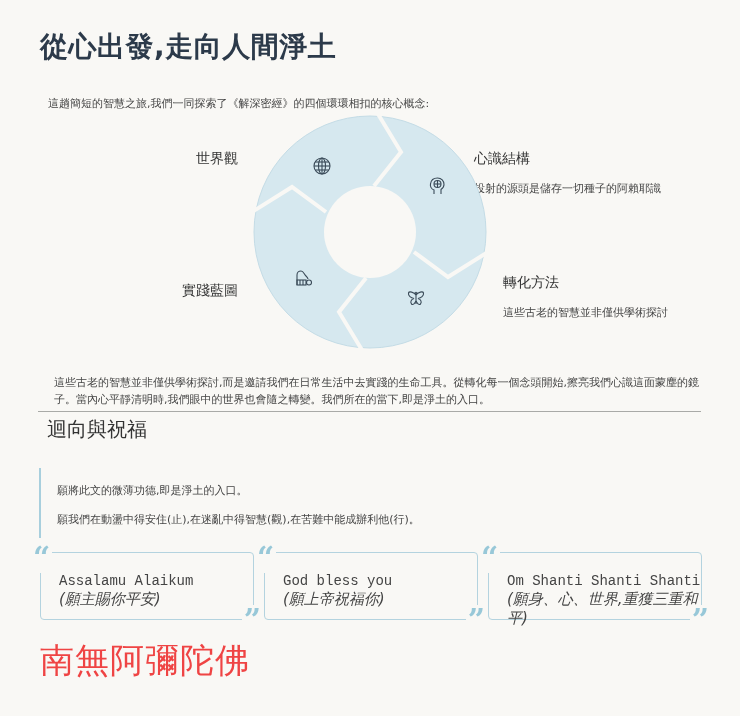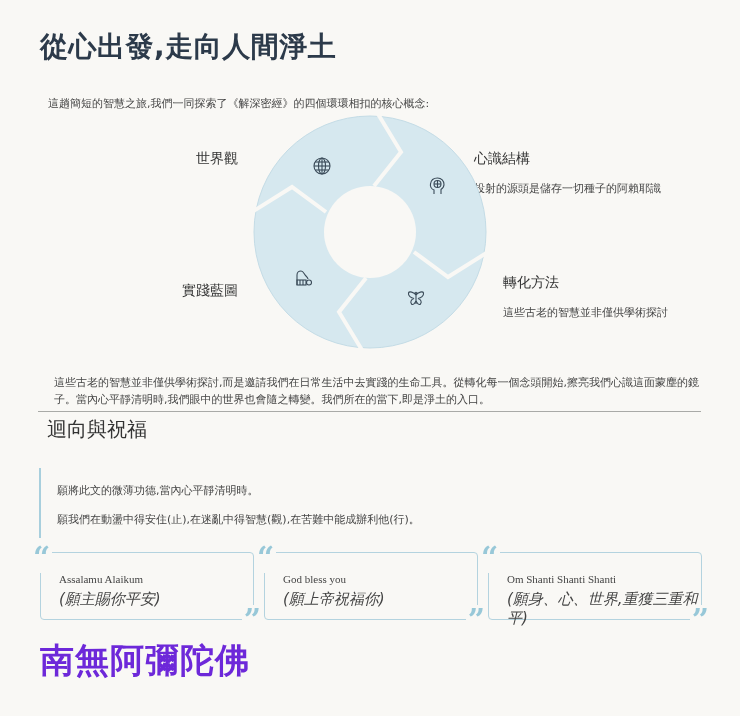--- a/index.html
+++ b/index.html
@@ -52,28 +52,28 @@
     position: absolute; top: 552px; height: 66px;
     border: 1px solid #b4d3df; border-radius: 4px;
     background: #f9f8f5;
   }
   .card .q-open, .card .q-close {
     position: absolute; font-family: "DejaVu Serif", serif; font-size: 30px;
     color: #98c8d8; font-weight: bold; line-height: 1;
   }
   .card .q-open { left: -8px; top: -10px; background: #f9f8f5; padding-right: 2px; }
   .card .q-close { right: -8px; bottom: -16px; background: #f9f8f5; padding-left: 2px; }
-  .card .greet { position: absolute; left: 18px; top: 20px; font-size: 11px; color: #444; font-family: Liberation Serif, serif; }
+  .card .greet { position: absolute; left: 18px; top: 20px; font-size: 14px; color: #444; font-family: Liberation Mono, monospace; }
   .card .trans { position: absolute; left: 18px; top: 37px; font-size: 15px; color: #444; font-style: italic; }
   #card1 { left: 40px; width: 212px; }
   #card2 { left: 264px; width: 212px; }
   #card3 { left: 488px; width: 212px; }
   .closing {
     position: absolute; left: 40px; top: 638px;
-    font-size: 34px; color: #6d28d9; margin: 0; font-weight: bold; letter-spacing: 1px;
+    font-size: 34px; color: #ef4444; margin: 0; font-weight: normal; letter-spacing: 1px;
   }
 </style>
 </head>
 <body>
 
 <h1 class="title">從心出發,走向人間淨土</h1>
 <p class="intro">這趟簡短的智慧之旅,我們一同探索了《解深密經》的四個環環相扣的核心概念:</p>
 
 <div class="concept left" id="c1">
   <div class="c-title">世界觀</div>
@@ -141,21 +141,21 @@
       <path d="M9 3 L10 5 L11 3"></path>
     </g>
   </svg>
 </div>
 
 <p class="body-text">這些古老的智慧並非僅供學術探討,而是邀請我們在日常生活中去實踐的生命工具。從轉化每一個念頭開始,擦亮我們心識這面蒙塵的鏡子。當內心平靜清明時,我們眼中的世界也會隨之轉變。我們所在的當下,即是淨土的入口。</p>
 <div class="divider"></div>
 
 <h2 class="section-title">迴向與祝福</h2>
 <div class="blockquote">
-  <p class="l1">願將此文的微薄功德,當內心平靜清明時。</p>
+  <p class="l1">願將此文的微薄功德,即是淨土的入口。</p>
   <p class="l2">願我們在動盪中得安住(止),在迷亂中得智慧(觀),在苦難中能成辦利他(行)。</p>
 </div>
 
 <div class="card" id="card1">
   <span class="q-open">“</span>
   <span class="greet">Assalamu Alaikum</span>
   <span class="trans">(願主賜你平安)</span>
   <span class="q-close">”</span>
 </div>
 <div class="card" id="card2">

